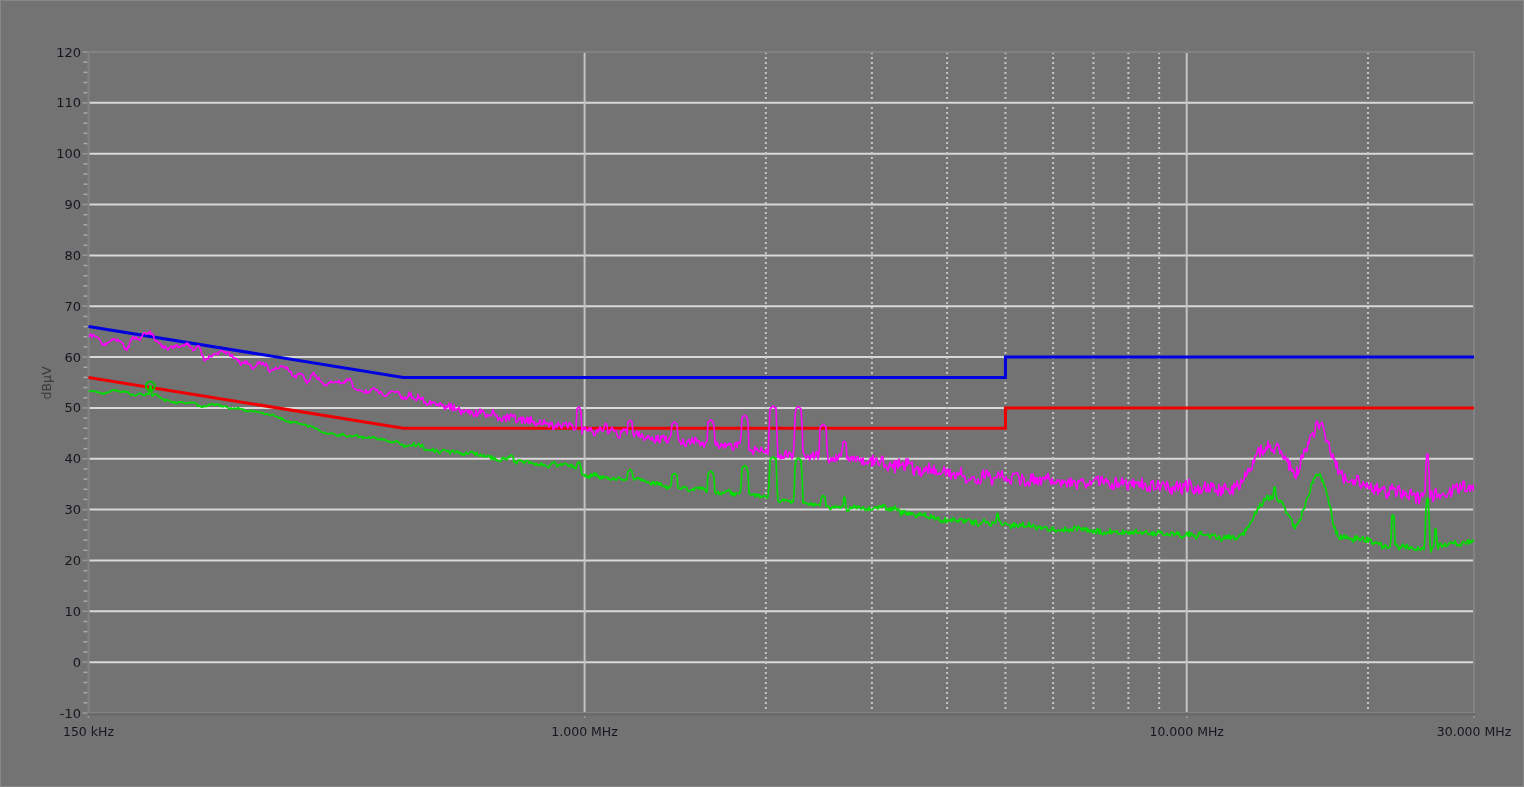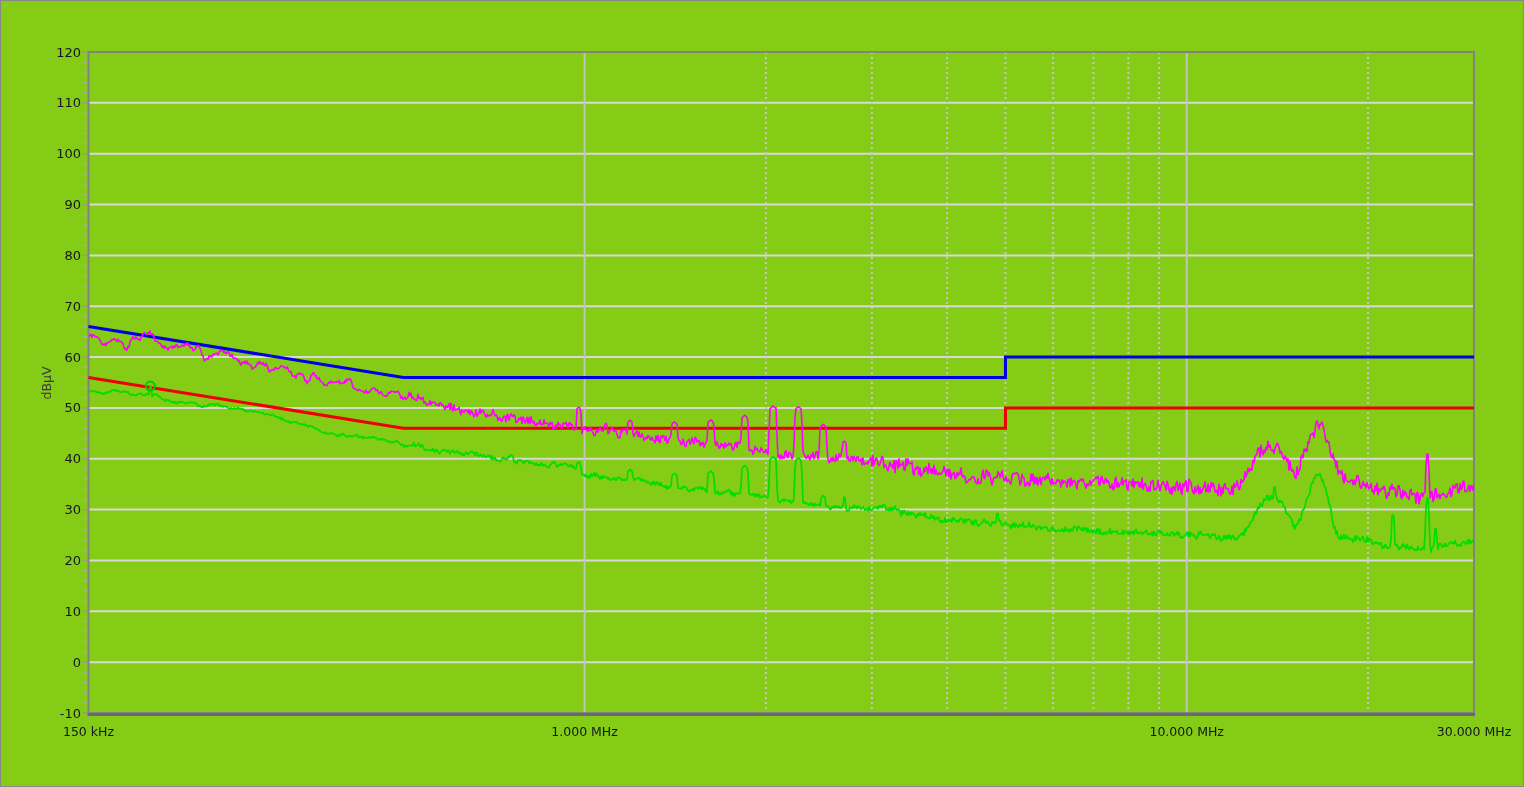--- a/index.html
+++ b/index.html
@@ -1,21 +1,21 @@
 <!DOCTYPE html>
 <html><head>
 <meta charset="utf-8">
 <title>EMI Conducted Emissions Plot</title>
 <style>
   html,body{margin:0;padding:0;background:#ffffff;}
   body{font-family:"DejaVu Sans","Liberation Sans",sans-serif;}
   .canvas{
     position:relative;
     width:1524px;height:787px;
-    background:#84cc16;
+    background:#737373;
     border:1px solid #888888;
     box-sizing:border-box;
     overflow:hidden;
     padding-left:7px;
   }
   svg{position:absolute;left:0;top:0;}
   text{font-family:"DejaVu Sans","Liberation Sans",sans-serif;}
 </style>
 </head>
 <body>

